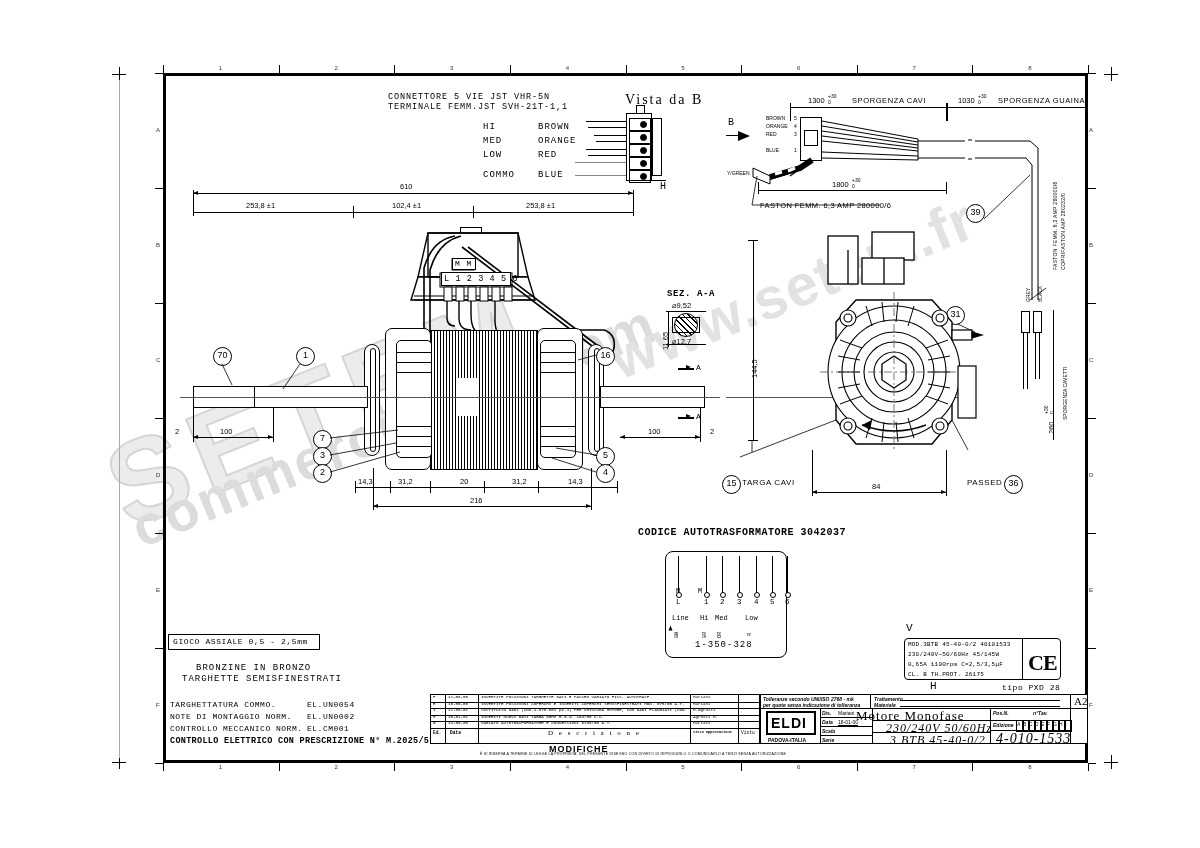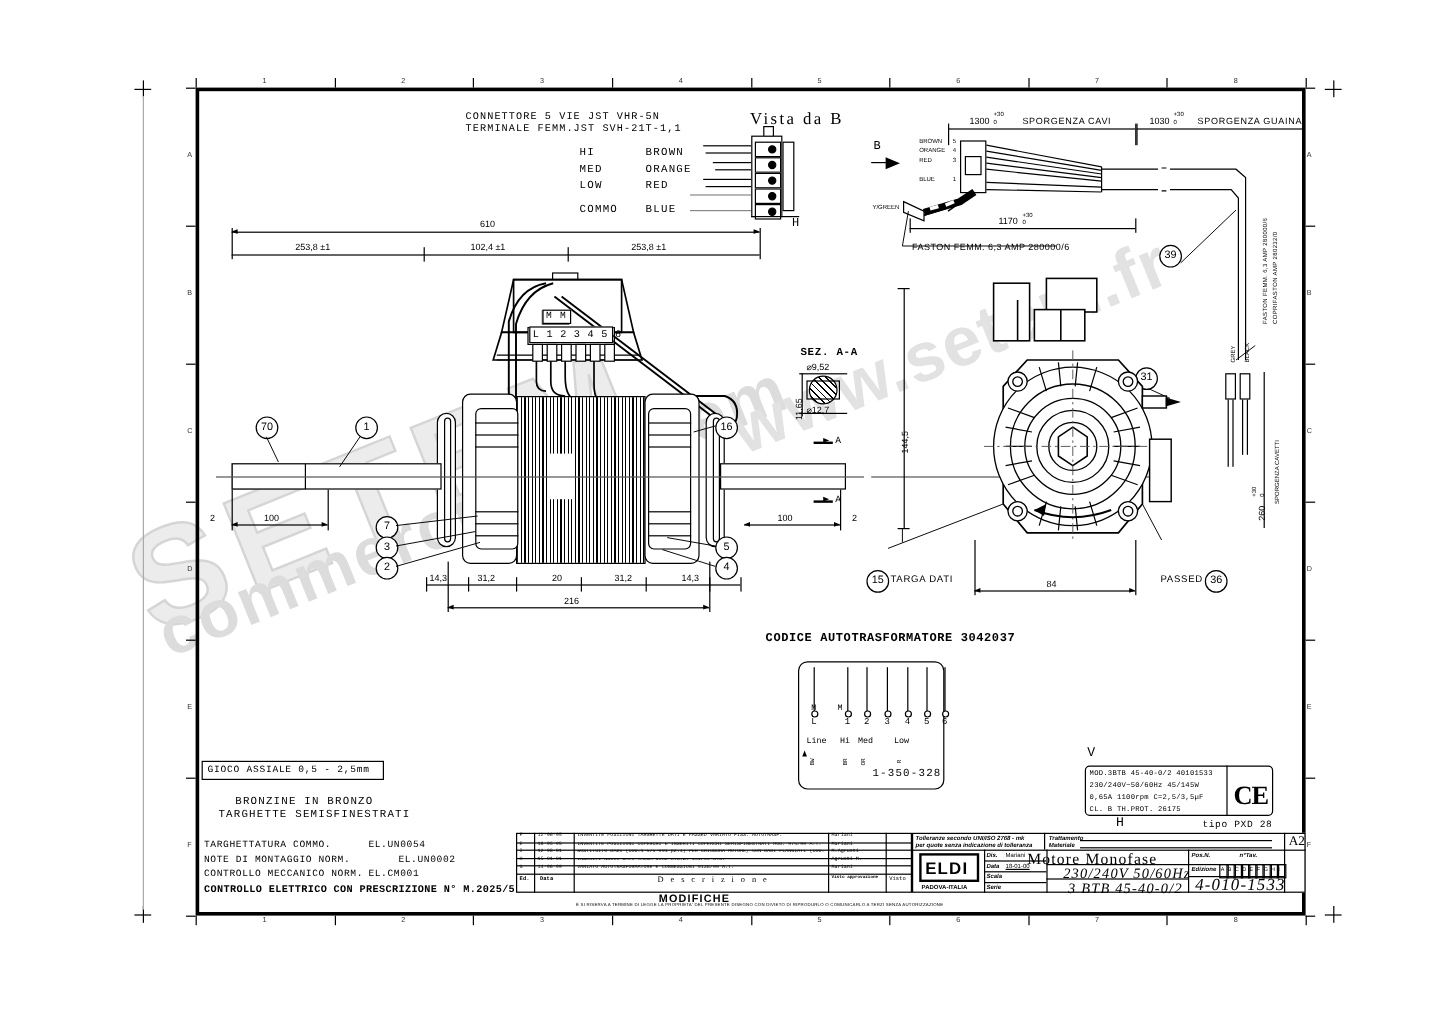--- a/index.html
+++ b/index.html
@@ -268,21 +268,21 @@
     <g stroke="#000" stroke-width="0.8" fill="none">
       <path d="M1030,300 L1046,288"></path>
     </g>
   </svg>
 
   <div class="t xsmall" style="left:727px;top:170px;">Y/GREEN</div>
 
   <div class="ln hln" style="left:758px;top:190px;width:188px;"></div>
   <div class="ln vln" style="left:758px;top:182px;height:12px;"></div>
   <div class="ln vln" style="left:946px;top:182px;height:12px;"></div>
-  <div class="dim" style="left:832px;top:180px;">1170</div>
+  <div class="dim" style="left:832px;top:180px;">1800</div>
   <div class="dim xsmall" style="left:852px;top:177px;">+30</div>
   <div class="dim xsmall" style="left:852px;top:183px;">0</div>
 
   <div class="t" style="left:760px;top:201px;font-size:7.5px;letter-spacing:0.4px;">FASTON FEMM. 6,3 AMP 280000/6</div>
 
   <div class="bal" style="left:966px;top:204px;">39</div>
   <div class="bal" style="left:946px;top:306px;">31</div>
 
   <div class="t vert xsmall" style="left:1052px;top:270px;letter-spacing:0.3px;">FASTON FEMM. 6,3 AMP 280000/6</div>
   <div class="t vert xsmall" style="left:1060px;top:270px;letter-spacing:0.3px;">COPRIFASTON AMP 280232/0</div>
@@ -537,21 +537,21 @@
       <rect x="958" y="366" width="18" height="52"></rect>
     </g>
 
     <g stroke="#000" stroke-width="0.8" fill="none">
       <path d="M740,457 L836,420"></path>
       <path d="M752,440 L752,452"></path>
       <path d="M968,450 L952,420"></path>
     </g>
   </svg>
 
-  <div class="t" style="left:742px;top:478px;font-size:8px;letter-spacing:0.6px;">TARGA DATI</div>
+  <div class="t" style="left:742px;top:478px;font-size:8px;letter-spacing:0.6px;">TARGA CAVI</div>
   <div class="bal" style="left:722px;top:475px;">15</div>
   <div class="t" style="left:967px;top:478px;font-size:8px;letter-spacing:0.6px;">PASSED</div>
   <div class="bal" style="left:1004px;top:475px;">36</div>
 
   <div class="ln hln" style="left:812px;top:492px;width:134px;"></div>
   <div class="arrowL" style="left:812px;top:490px;"></div>
   <div class="arrowR" style="left:941px;top:490px;"></div>
   <div class="ln vln" style="left:812px;top:450px;height:46px;"></div>
   <div class="ln vln" style="left:946px;top:450px;height:46px;"></div>
   <div class="dim" style="left:872px;top:482px;">84</div>
@@ -584,34 +584,34 @@
   <div class="t mono" style="left:676px;top:587px;font-size:7px;">M</div>
   <div class="t mono" style="left:698px;top:587px;font-size:7px;">M</div>
   <div class="t mono" style="left:672px;top:614px;font-size:7px;">Line</div>
   <div class="t mono" style="left:700px;top:614px;font-size:7px;">Hi</div>
   <div class="t mono" style="left:715px;top:614px;font-size:7px;">Med</div>
   <div class="t mono" style="left:745px;top:614px;font-size:7px;">Low</div>
   <div class="t mono vert xsmall" style="left:674px;top:638px;">BW</div>
   <div class="t mono vert xsmall" style="left:702px;top:638px;">BR</div>
   <div class="t mono vert xsmall" style="left:717px;top:638px;">OR</div>
   <div class="t mono vert xsmall" style="left:747px;top:636px;">R</div>
-  <div class="t mono" style="left:695px;top:640px;font-size:9px;letter-spacing:1px;margin-left:32px;">1-350-328</div>
+  <div class="t mono" style="left:695px;top:640px;font-size:9px;letter-spacing:1px;">1-350-328</div>
   <div class="arrowR" style="left:668px;top:626px;border-left-color:#000;transform:rotate(-90deg);"></div>
 
   <div class="box" style="left:168px;top:634px;width:152px;height:16px;"></div>
   <div class="box" style="left:171px;top:636px;width:146px;height:12px;border:none;"></div>
   <div class="t mono" style="left:173px;top:637px;font-size:8px;letter-spacing:0.6px;">GIOCO ASSIALE   0,5 - 2,5mm</div>
 
   <div class="t mono" style="left:196px;top:663px;font-size:9px;letter-spacing:1px;">BRONZINE IN BRONZO</div>
   <div class="t mono" style="left:182px;top:674px;font-size:9px;letter-spacing:1px;">TARGHETTE SEMISFINESTRATI</div>
 
   <div class="t mono" style="left:170px;top:700px;font-size:8px;letter-spacing:0.5px;">TARGHETTATURA       COMMO.</div>
   <div class="t mono" style="left:307px;top:700px;font-size:8px;letter-spacing:0.5px;">EL.UN0054</div>
   <div class="t mono" style="left:170px;top:712px;font-size:8px;letter-spacing:0.5px;">NOTE DI MONTAGGIO NORM.</div>
-  <div class="t mono" style="left:307px;top:712px;font-size:8px;letter-spacing:0.5px;margin-left:25px;">EL.UN0002</div>
+  <div class="t mono" style="left:307px;top:712px;font-size:8px;letter-spacing:0.5px;">EL.UN0002</div>
   <div class="t mono" style="left:170px;top:724px;font-size:8px;letter-spacing:0.5px;">CONTROLLO MECCANICO NORM.</div>
   <div class="t mono" style="left:307px;top:724px;font-size:8px;letter-spacing:0.5px;">EL.CM001</div>
   <div class="t mono" style="left:170px;top:736px;font-size:8.5px;font-weight:bold;letter-spacing:0.3px;">CONTROLLO ELETTRICO CON PRESCRIZIONE N° M.2025/5</div>
 
   <div class="t mono" style="left:906px;top:622px;font-size:11px;">V</div>
   <div class="box" style="left:904px;top:638px;width:157px;height:42px;border-radius:4px;"></div>
   <div class="ln vln" style="left:1022px;top:638px;height:42px;"></div>
   <div class="t mono" style="left:908px;top:641px;font-size:6px;letter-spacing:0.2px;">MOD.3BTB 45-40-0/2   40101533</div>
   <div class="t mono" style="left:908px;top:651px;font-size:6px;letter-spacing:0.2px;">230/240V~50/60Hz  45/145W</div>
   <div class="t mono" style="left:908px;top:661px;font-size:6px;letter-spacing:0.2px;">0,65A  1100rpm  C=2,5/3,5µF</div>

